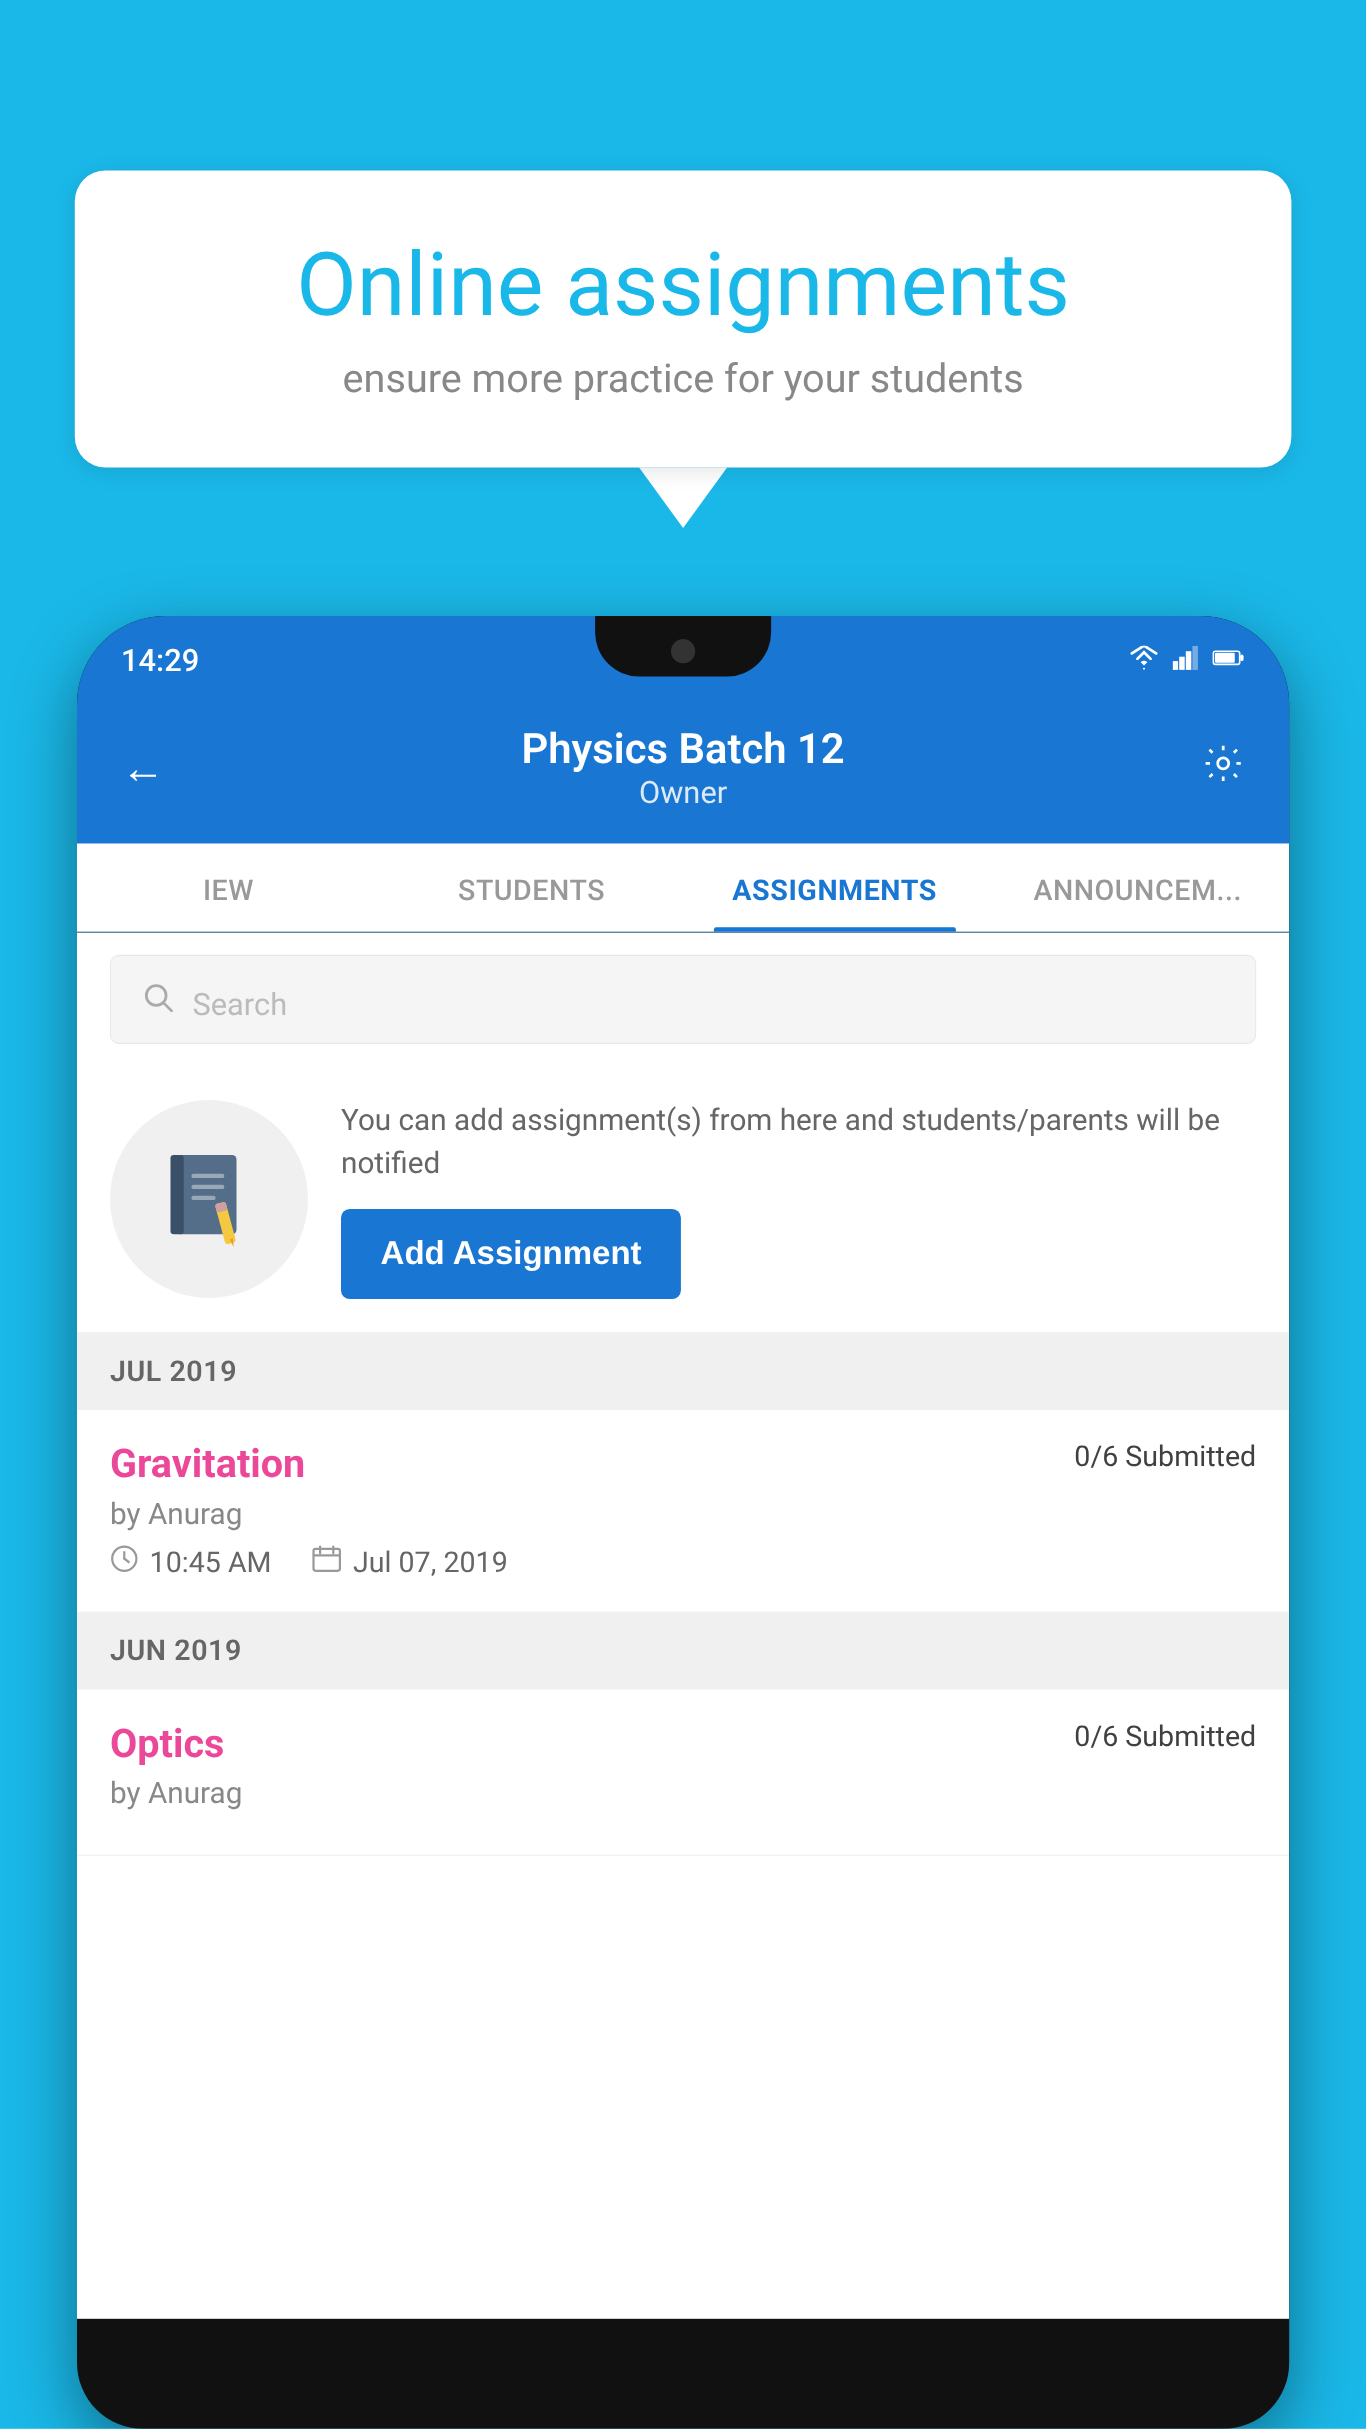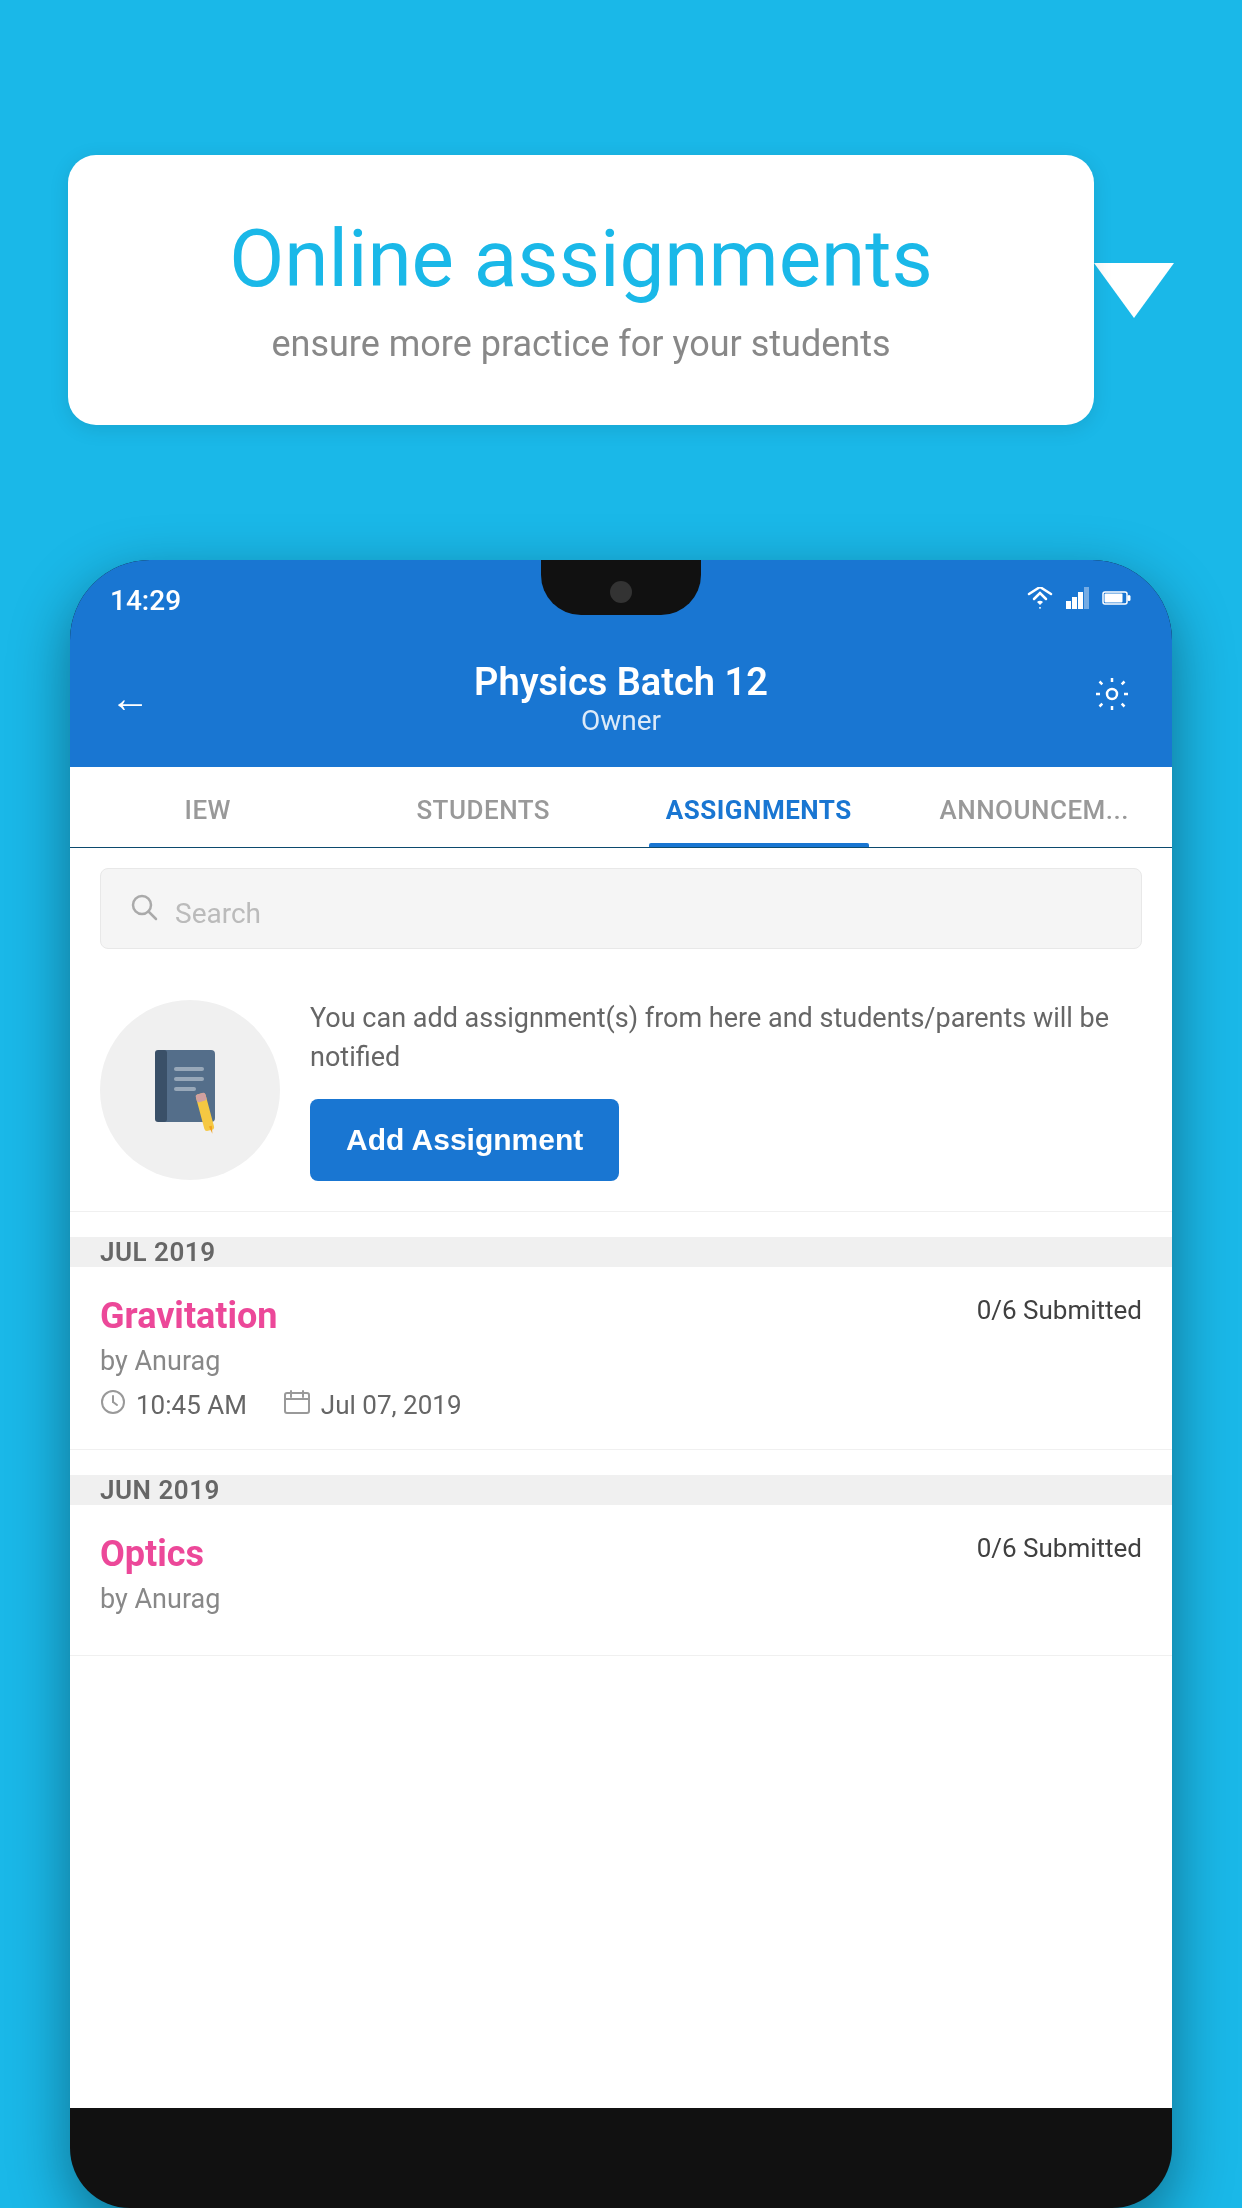--- a/index.html
+++ b/index.html
@@ -13,20 +13,21 @@
       position: relative;
     }
 
     
     .speech-bubble-container {
       position: absolute;
       top: 155px;
       left: 68px;
       right: 68px;
       display: flex;
+      flex-direction: column;
       align-items: center;
     }
 
     .speech-bubble {
       background: white;
       border-radius: 28px;
       padding: 60px 70px;
       width: 100%;
       text-align: center;
       position: relative;
@@ -258,26 +259,25 @@
       padding: 24px 36px;
       font-size: 30px;
       font-weight: 600;
       cursor: pointer;
       align-self: flex-start;
     }
 
     
     .section-header {
       background: #f0f0f0;
-      padding: 0 30px;
+      padding: 20px 30px;
       font-size: 26px;
       font-weight: 600;
       color: #666;
       letter-spacing: 0.5px;
-      margin-top: 25px;
     }
 
     
     .assignment-item {
       padding: 28px 30px;
       background: white;
       border-bottom: 1px solid #f0f0f0;
     }
 
     .assignment-top-row {

